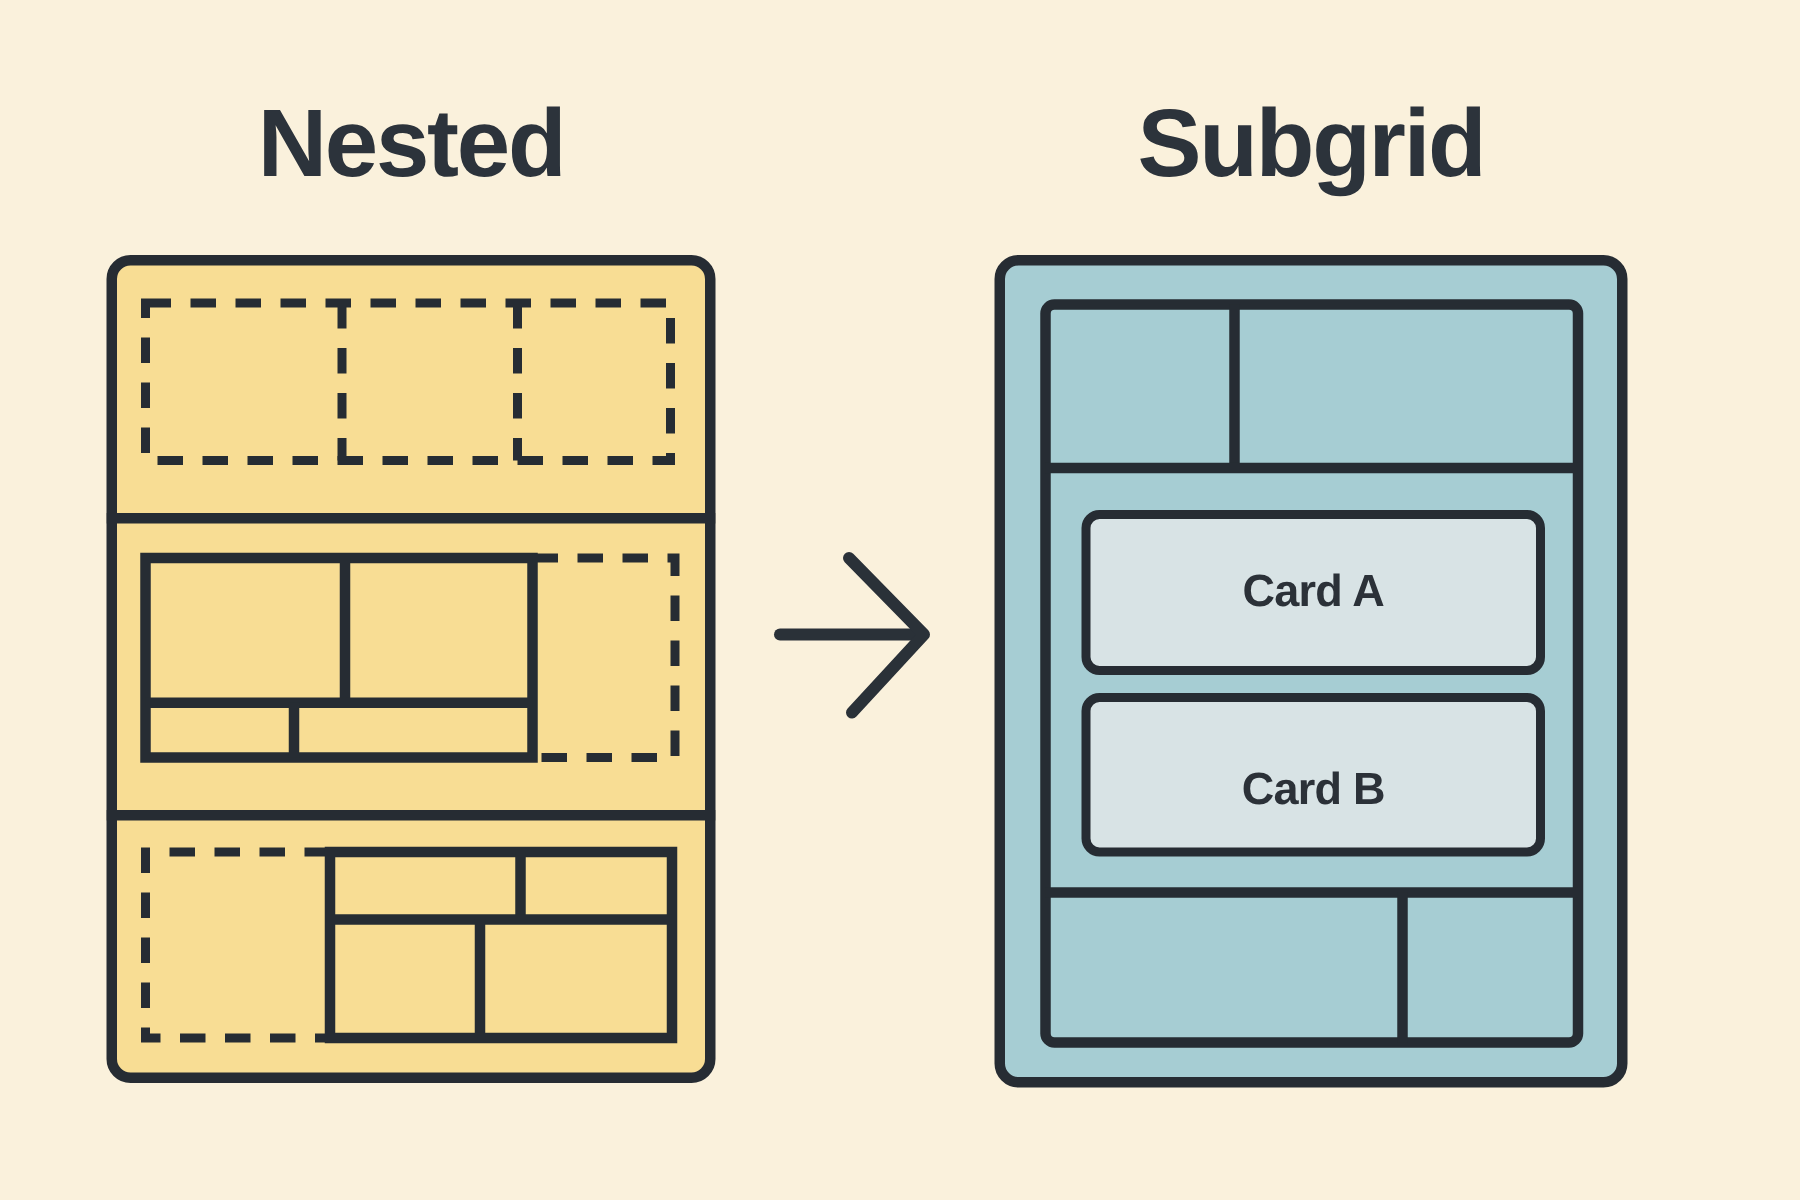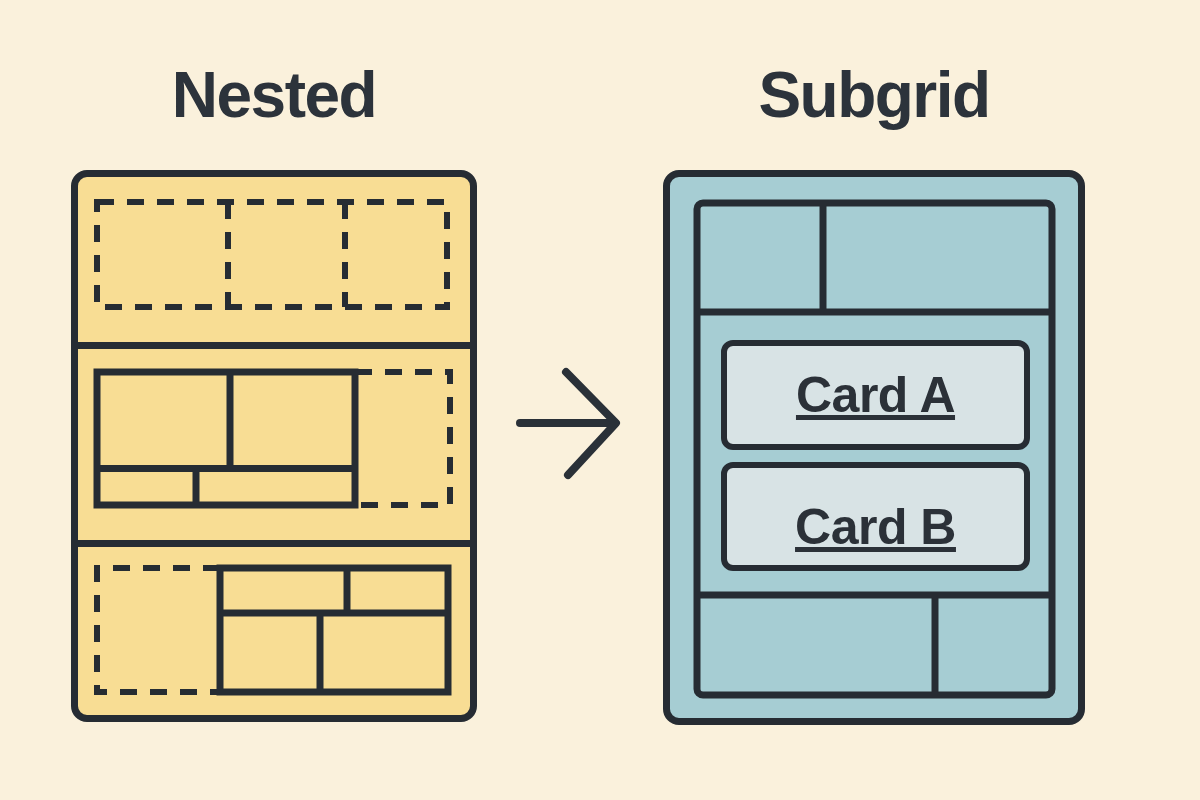--- a/index.html
+++ b/index.html
@@ -67,25 +67,24 @@
     fill: #d8e3e5;
     stroke: #262c33;
     stroke-width: 6;
   }
   .card-label {
     position: absolute;
     width: 303px;
     display: flex;
     align-items: center;
     justify-content: center;
-    font-size: 50px;
+    font-size: 30px;
     font-weight: 700;
     color: #2b3138;
     letter-spacing: -0.5px;
-    text-decoration: underline;
   }
   #card-a-label { left: 724px; top: 343px; height: 104px; }
   #card-b-label { left: 724px; top: 475px; height: 103px; }
 
   #arrow {
     position: absolute;
     left: 505px;
     top: 350px;
     width: 118px;
     height: 146px;

